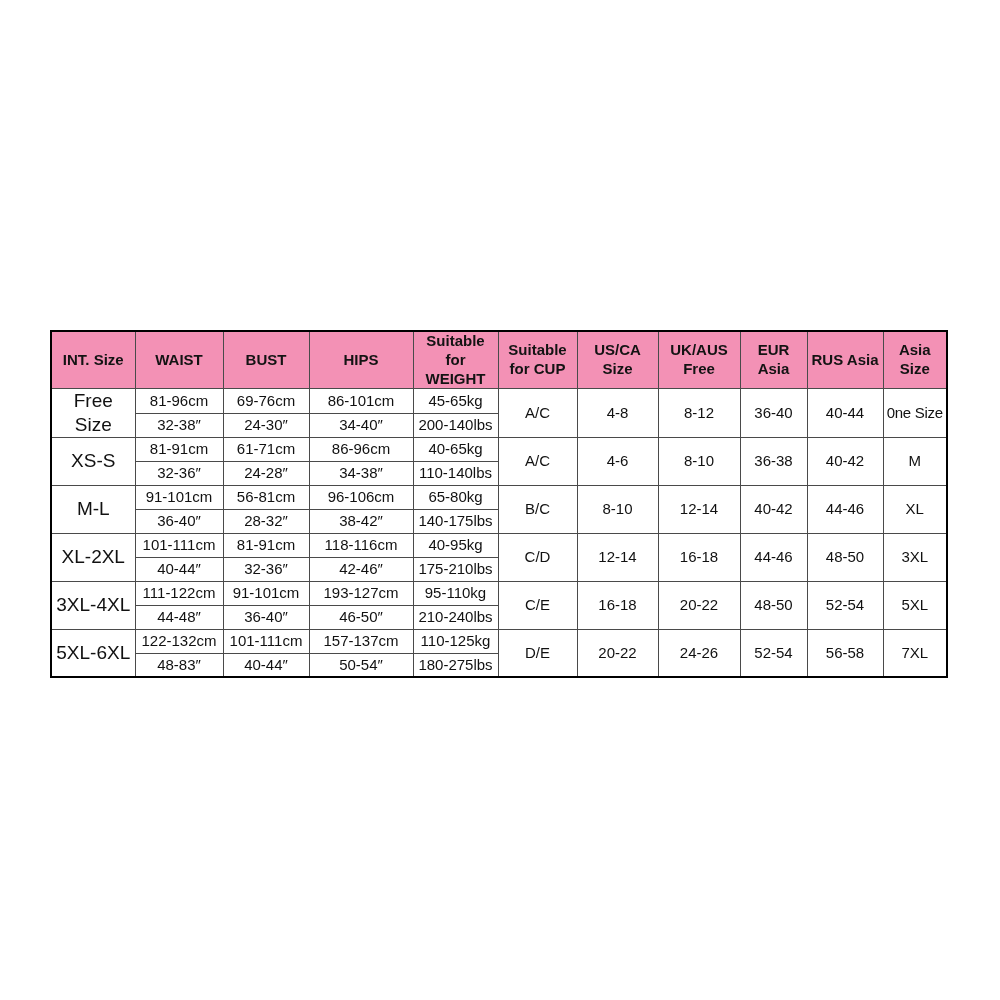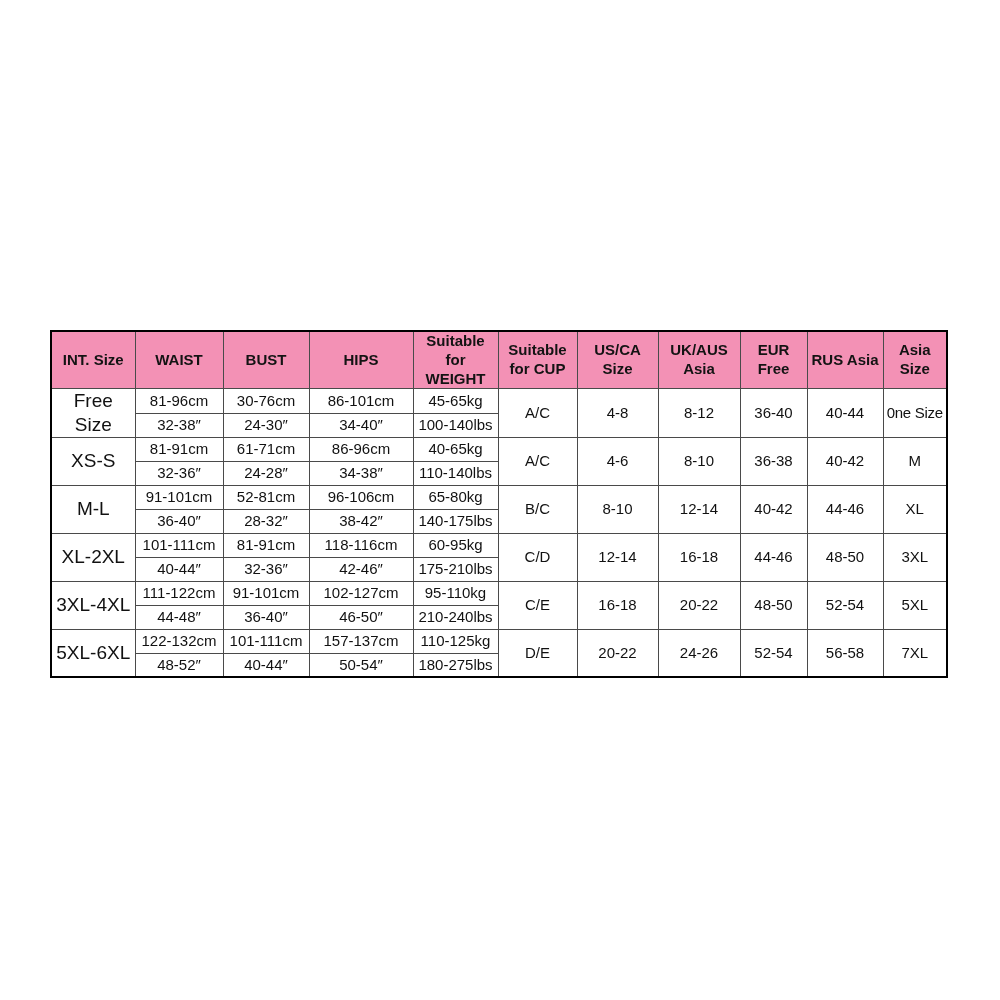--- a/index.html
+++ b/index.html
@@ -71,48 +71,48 @@
         <th>WAIST</th>
         <th>BUST</th>
         <th>HIPS</th>
         <th>Suitable for
 WEIGHT</th>
         <th>Suitable
 for CUP</th>
         <th>US/CA
 Size</th>
         <th>UK/AUS
+Free</th>
+        <th>EUR
 Asia</th>
-        <th>EUR
-Free</th>
         <th>RUS Asia</th>
         <th>Asia
 Size</th>
       </tr>
     </thead>
     <tbody>
 
       <tr>
         <td class="size-label" rowspan="2">Free Size</td>
         <td>81-96cm</td>
-        <td>30-76cm</td>
+        <td>69-76cm</td>
         <td>86-101cm</td>
         <td>45-65kg</td>
         <td rowspan="2">A/C</td>
         <td rowspan="2">4-8</td>
         <td rowspan="2">8-12</td>
         <td rowspan="2">36-40</td>
         <td rowspan="2">40-44</td>
         <td rowspan="2" class="tight">0ne Size</td>
       </tr>
       <tr>
         <td>32-38″</td>
         <td>24-30″</td>
         <td>34-40″</td>
-        <td>100-140lbs</td>
+        <td>200-140lbs</td>
       </tr>
 
       <tr>
         <td class="size-label" rowspan="2">XS-S</td>
         <td>81-91cm</td>
         <td>61-71cm</td>
         <td>86-96cm</td>
         <td>40-65kg</td>
         <td rowspan="2">A/C</td>
         <td rowspan="2">4-6</td>
@@ -124,21 +124,21 @@
       <tr>
         <td>32-36″</td>
         <td>24-28″</td>
         <td>34-38″</td>
         <td>110-140lbs</td>
       </tr>
 
       <tr>
         <td class="size-label" rowspan="2">M-L</td>
         <td>91-101cm</td>
-        <td>52-81cm</td>
+        <td>56-81cm</td>
         <td>96-106cm</td>
         <td>65-80kg</td>
         <td rowspan="2">B/C</td>
         <td rowspan="2">8-10</td>
         <td rowspan="2">12-14</td>
         <td rowspan="2">40-42</td>
         <td rowspan="2">44-46</td>
         <td rowspan="2">XL</td>
       </tr>
       <tr>
@@ -146,40 +146,40 @@
         <td>28-32″</td>
         <td>38-42″</td>
         <td>140-175lbs</td>
       </tr>
 
       <tr>
         <td class="size-label" rowspan="2">XL-2XL</td>
         <td>101-111cm</td>
         <td>81-91cm</td>
         <td>118-116cm</td>
-        <td>60-95kg</td>
+        <td>40-95kg</td>
         <td rowspan="2">C/D</td>
         <td rowspan="2">12-14</td>
         <td rowspan="2">16-18</td>
         <td rowspan="2">44-46</td>
         <td rowspan="2">48-50</td>
         <td rowspan="2">3XL</td>
       </tr>
       <tr>
         <td>40-44″</td>
         <td>32-36″</td>
         <td>42-46″</td>
         <td>175-210lbs</td>
       </tr>
 
       <tr>
         <td class="size-label" rowspan="2">3XL-4XL</td>
         <td>111-122cm</td>
         <td>91-101cm</td>
-        <td>102-127cm</td>
+        <td>193-127cm</td>
         <td>95-110kg</td>
         <td rowspan="2">C/E</td>
         <td rowspan="2">16-18</td>
         <td rowspan="2">20-22</td>
         <td rowspan="2">48-50</td>
         <td rowspan="2">52-54</td>
         <td rowspan="2">5XL</td>
       </tr>
       <tr>
         <td>44-48″</td>
@@ -195,21 +195,21 @@
         <td>157-137cm</td>
         <td>110-125kg</td>
         <td rowspan="2">D/E</td>
         <td rowspan="2">20-22</td>
         <td rowspan="2">24-26</td>
         <td rowspan="2">52-54</td>
         <td rowspan="2">56-58</td>
         <td rowspan="2">7XL</td>
       </tr>
       <tr>
-        <td>48-52″</td>
+        <td>48-83″</td>
         <td>40-44″</td>
         <td>50-54″</td>
         <td>180-275lbs</td>
       </tr>
 
     </tbody>
   </table>
 </div>
 
 </body></html>

